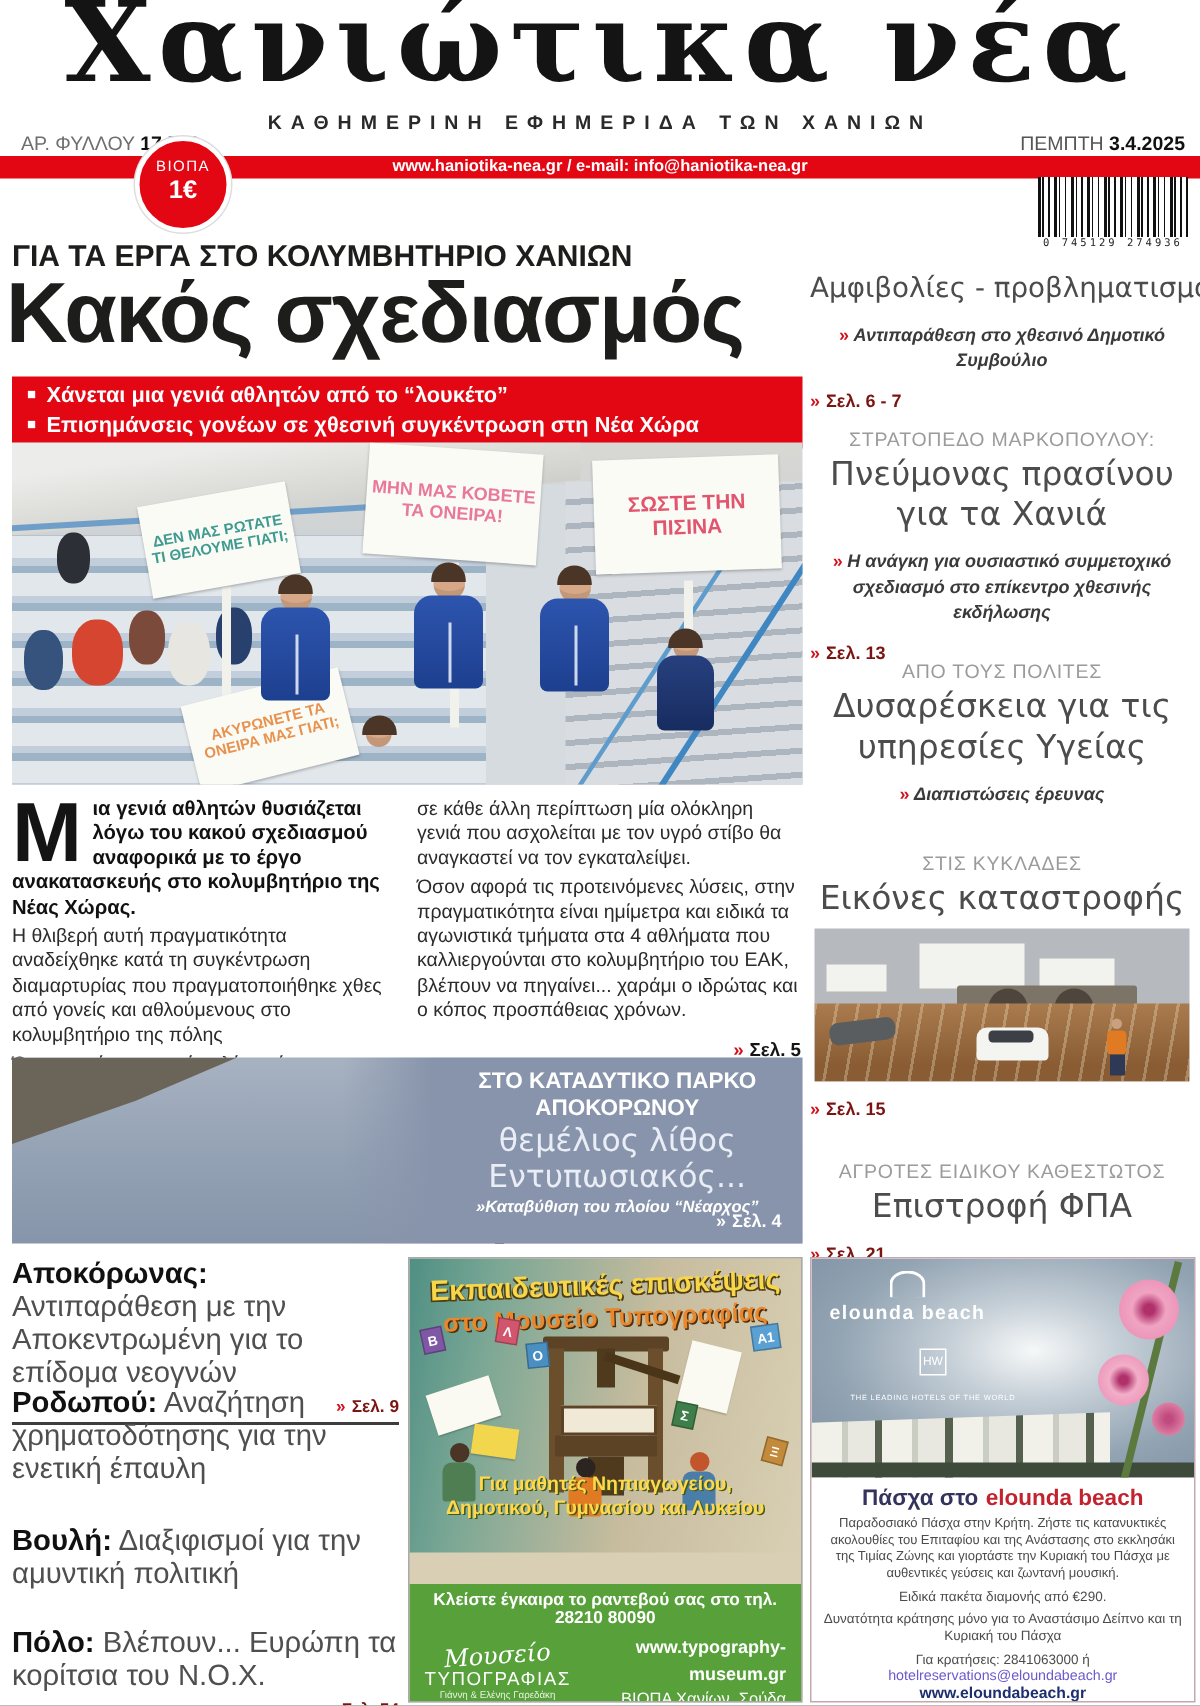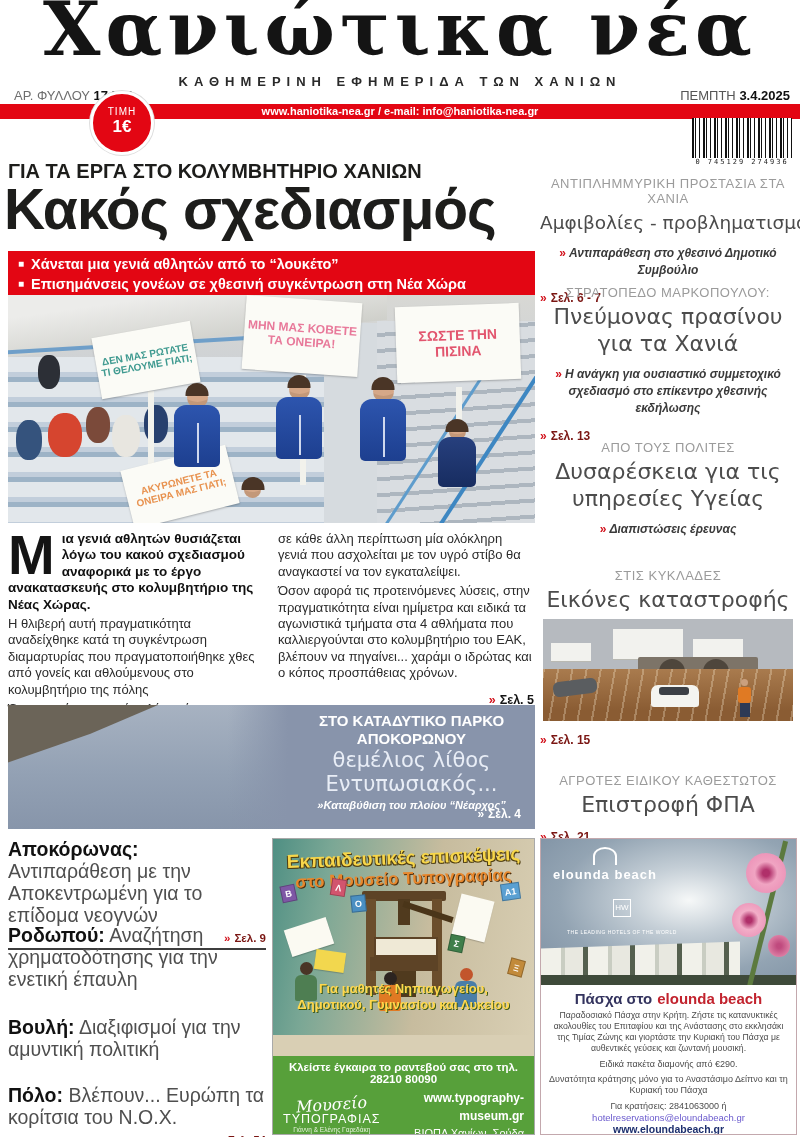--- a/index.html
+++ b/index.html
@@ -202,21 +202,21 @@
   </div>
   <div class="subtitle">ΚΑΘΗΜΕΡΙΝΗ ΕΦΗΜΕΡΙΔΑ ΤΩΝ ΧΑΝΙΩΝ</div>
   <div class="dateline">
     <span>ΠΕΜΠΤΗ</span>
     <b>3.4.2025</b>
   </div>
   <div class="red-stripe">
     <div class="stripe-text">www.haniotika-nea.gr / e-mail: info@haniotika-nea.gr</div>
   </div>
   <div class="price-circle">
-    <div class="t">ΤΙΜΗ</div>
+    <div class="t">ΒΙΟΠΑ</div>
     <div class="v">1€</div>
   </div>
   <div class="barcode">
     <div class="bars"></div>
     <div class="num">0 745129 274936</div>
   </div>
 
   <div class="kicker">ΓΙΑ ΤΑ ΕΡΓΑ ΣΤΟ ΚΟΛΥΜΒΗΤΗΡΙΟ ΧΑΝΙΩΝ</div>
   <div class="headline">Κακός σχεδιασμός</div>
   <div class="redbox">
@@ -327,21 +327,20 @@
     </div>
     <div class="brief" style="top:248px;">
       <p><b>Πόλο:</b><span> Βλέπουν... Ευρώπη τα κορίτσια του Ν.Ο.Χ.</span></p>
       <div class="rule"><span class="ref ref-red"><span class="chev">»</span><span>Σελ. 54</span></span></div>
     </div>
   </div>
 
   <div class="sidebar">
 
     <div class="sb-item" style="top:4px;">
-      <div class="sb-kicker">ΑΝΤΙΠΛΗΜΜΥΡΙΚΗ ΠΡΟΣΤΑΣΙΑ ΣΤΑ ΧΑΝΙΑ</div>
       <div class="sb-head tight">Αμφιβολίες - προβληματισμός</div>
       <div class="sb-sub"><span class="chev">»</span><span>Αντιπαράθεση στο χθεσινό Δημοτικό Συμβούλιο</span></div>
       <div class="sb-refrow"><span class="ref ref-red"><span class="chev">»</span><span>Σελ. 6 - 7</span></span></div>
     </div>
 
     <div class="sb-item" style="top:113px;">
       <div class="sb-kicker">ΣΤΡΑΤΟΠΕΔΟ ΜΑΡΚΟΠΟΥΛΟΥ:</div>
       <div class="sb-head">Πνεύμονας πρασίνου για τα Χανιά</div>
       <div class="sb-sub"><span class="chev">»</span><span>Η ανάγκη για ουσιαστικό συμμετοχικό σχεδιασμό στο επίκεντρο χθεσινής εκδήλωσης</span></div>
       <div class="sb-refrow"><span class="ref ref-red"><span class="chev">»</span><span>Σελ. 13</span></span></div>

